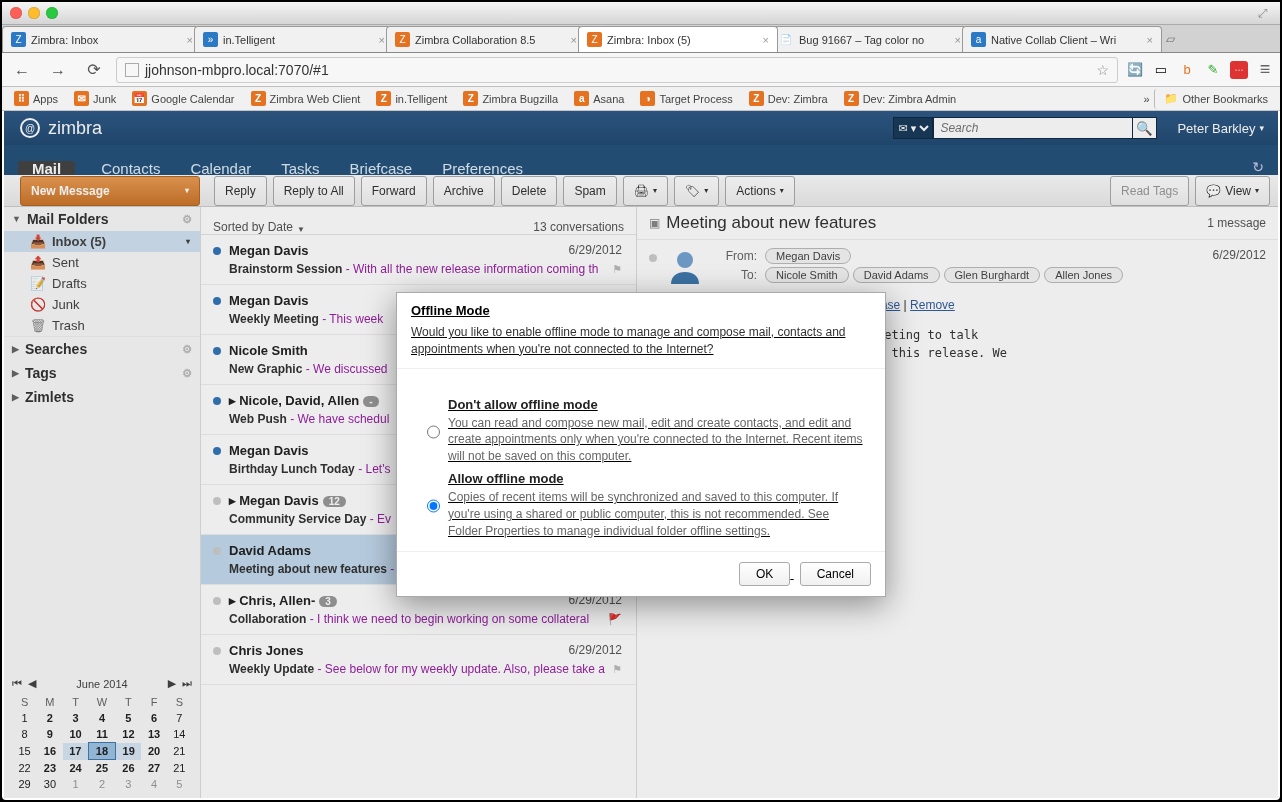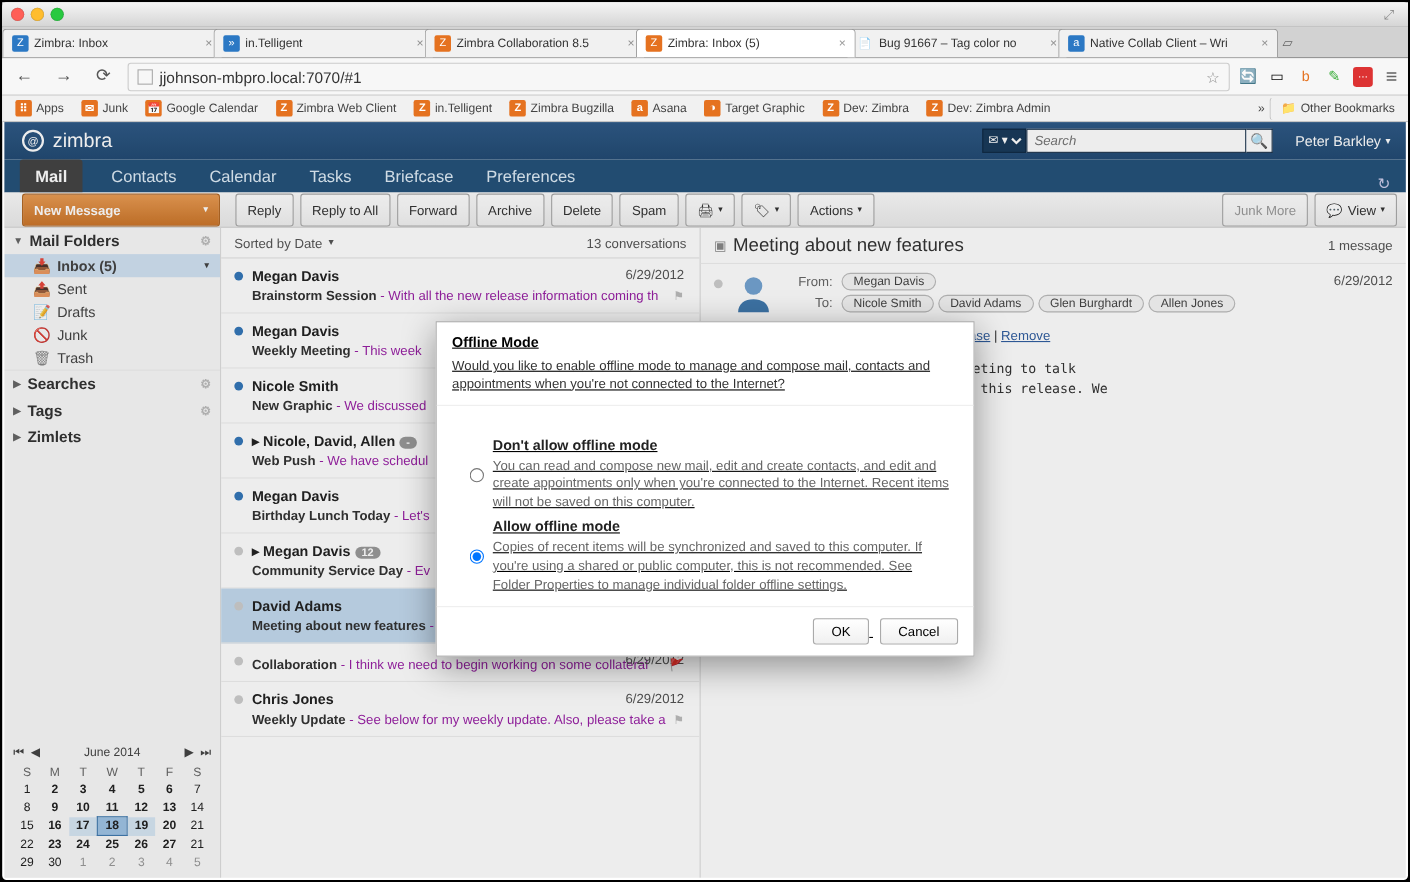--- a/index.html
+++ b/index.html
@@ -39,21 +39,21 @@
 .zheader { height: 34px; background: linear-gradient(#2a5a8c, #1f4b78); display: flex; align-items: center; padding: 0 14px; color: #fff; }
 .zlogo { display: flex; align-items: center; gap: 6px; font-size: 18px; }
 .zlogo svg { width: 24px; height: 24px; }
 .zsearch { margin-left: auto; display: flex; align-items: center; }
 .zsearch select { height: 22px; background: #163b5e; color: #fff; border: 1px solid #0e2a47; font-size: 11px; }
 .zsearch input { width: 200px; height: 22px; border: 1px solid #0e2a47; padding: 0 6px; font-size: 12px; font-style: italic; color: #888; }
 .zsearch .search-btn { width: 24px; height: 22px; border: 1px solid #0e2a47; border-left: none; background: #fff; color: #666; }
 .zuser { margin-left: 20px; font-size: 13px; display: flex; align-items: center; gap: 4px; }
 
 .ztabs { height: 30px; background: #20527f; display: flex; align-items: flex-end; padding: 0 14px; gap: 22px; color: #ddecf7; font-size: 15px; }
-.ztab { height: 30px; display: flex; align-items: center; padding: 0 4px; cursor: pointer; }
+.ztab { height: 14px; display: flex; align-items: center; padding: 0 4px; cursor: pointer; }
 .ztab.active { background: #444; color: #fff; border-radius: 3px 3px 0 0; padding: 0 14px; font-weight: bold; }
 .ztabs .refresh { margin-left: auto; color: #cce; font-size: 14px; }
 
 .ztoolbar { height: 32px; background: linear-gradient(#fafafa, #ebebeb); border-bottom: 1px solid #ccc; display: flex; align-items: center; padding: 0 8px; gap: 6px; }
 .zbtn { height: 30px; padding: 0 10px; border: 1px solid #aaa; border-radius: 3px; background: linear-gradient(#fff, #f0f0f0); font-size: 12px; color: #333; display: inline-flex; align-items: center; gap: 4px; }
 .zbtn.prim { background: linear-gradient(#f09a4a, #d37420); color: #fff; border-color: #b8661c; font-weight: bold; }
 .zbtn-spacer { flex: 1; }
 .zbtn .tri { font-size: 8px; }
 .newmsg-row { width: 196px; padding: 0 8px; }
 
@@ -72,21 +72,21 @@
 .cal-nav { display: flex; align-items: center; justify-content: center; gap: 6px; margin-bottom: 4px; }
 .cal table { width: 100%; border-collapse: collapse; text-align: center; }
 .cal th { color: #666; font-weight: normal; padding: 2px; }
 .cal td { padding: 2px; color: #999; }
 .cal td.in { color: #222; }
 .cal td.bold { font-weight: bold; }
 .cal td.today { background: #9bc3e8; border: 1px solid #3b7ab5; margin-top: 32px; }
 .cal td.hl { background: #d5e6f5; }
 
 .zlist { width: 436px; border-right: 1px solid #ddd; display: flex; flex-direction: column; overflow: hidden; }
-.zlist-head { height: 28px; display: flex; align-items: center; padding: 0 12px; color: #555; border-bottom: 1px solid #e3e3e3; }
+.zlist-head { height: 28px; display: flex; align-items: flex-end; padding: 0 12px; color: #555; border-bottom: 1px solid #e3e3e3; }
 .zlist-head .count { margin-left: auto; }
 .msg-row { border-bottom: 1px solid #eee; padding: 8px 14px 8px 28px; position: relative; }
 .msg-row .unread-dot { position: absolute; left: 12px; top: 12px; width: 8px; height: 8px; border-radius: 50%; background: #2d77c0; }
 .msg-row .from { font-size: 13px; color: #222; font-weight: bold; }
 .msg-row .date { position: absolute; right: 14px; top: 8px; color: #555; font-size: 12px; }
 .msg-row .subj { margin-top: 4px; font-size: 12px; color: #333; }
 .msg-row .subj .prev { color: #a21caf; font-weight: normal; }
 .msg-row .flag { position: absolute; right: 14px; bottom: 8px; color: #bbb; font-size: 11px; }
 .msg-row .badge { display: inline-flex; background: #999; color: #fff; border-radius: 8px; padding: 0 6px; font-size: 10px; margin-left: 4px; }
 .msg-row.sel { background: #c1daf0; }
@@ -209,21 +209,21 @@
       <div class="bm">
         <span class="bicon favz">Z</span>
         <span>Zimbra Bugzilla</span>
       </div>
       <div class="bm">
         <span class="bicon favz">a</span>
         <span>Asana</span>
       </div>
       <div class="bm">
         <span class="bicon favz">◑</span>
-        <span>Target Graphic</span>
+        <span>Target Process</span>
       </div>
       <div class="bm">
         <span class="bicon favz">Z</span>
         <span>Dev: Zimbra</span>
       </div>
       <div class="bm">
         <span class="bicon favz">Z</span>
         <span>Dev: Zimbra Admin</span>
       </div>
       <div class="bm-spacer"></div>
@@ -277,21 +277,21 @@
       <button class="zbtn">Archive</button>
       <button class="zbtn">Delete</button>
       <button class="zbtn">Spam</button>
       <button class="zbtn">🖨 <span class="tri">▾</span></button>
       <button class="zbtn">🏷 <span class="tri">▾</span></button>
       <button class="zbtn">
           <span>Actions</span> 
           <span class="tri">▾</span>
         </button>
       <div class="zbtn-spacer"></div>
-      <button class="zbtn" style="color:#999">Junk More</button>
+      <button class="zbtn" style="color:#999">Read Tags</button>
       <button class="zbtn">💬 <span>View</span> <span class="tri">▾</span></button>
     </div>
 
     <div class="zbody">
       <div class="zside">
         <div class="zside-section">
           <div class="zside-head">
             <span class="tri">▼</span>
               <span>Mail Folders</span>
               <span class="gear">⚙</span>
@@ -455,20 +455,21 @@
             </div>
             <div class="msg-row sel">
               <span class="unread-dot" style="background:#ccc"></span>
     <div class="from">David Adams</div>
     <div class="date">6/29/2012</div>
     <div class="subj"><b>Meeting about new features</b><span class="prev"> - Can we set up a time to discuss</span></div>
     <div class="flag">📎 ⚑</div>
             </div>
             <div class="msg-row">
               <span class="unread-dot" style="background:#ccc"></span>
+    <div class="from">▸ Chris, Allen-<span class="badge">3</span></div>
     <div class="date">6/29/2012</div>
     <div class="subj"><b>Collaboration</b><span class="prev"> - I think we need to begin working on some collateral</span></div>
     <div class="flag">🚩</div>
             </div>
             <div class="msg-row">
               <span class="unread-dot" style="background:#ccc"></span>
     <div class="from">Chris Jones</div>
     <div class="date">6/29/2012</div>
     <div class="subj"><b>Weekly Update</b><span class="prev"> - See below for my weekly update. Also, please take a</span></div>
     <div class="flag">⚑</div>

